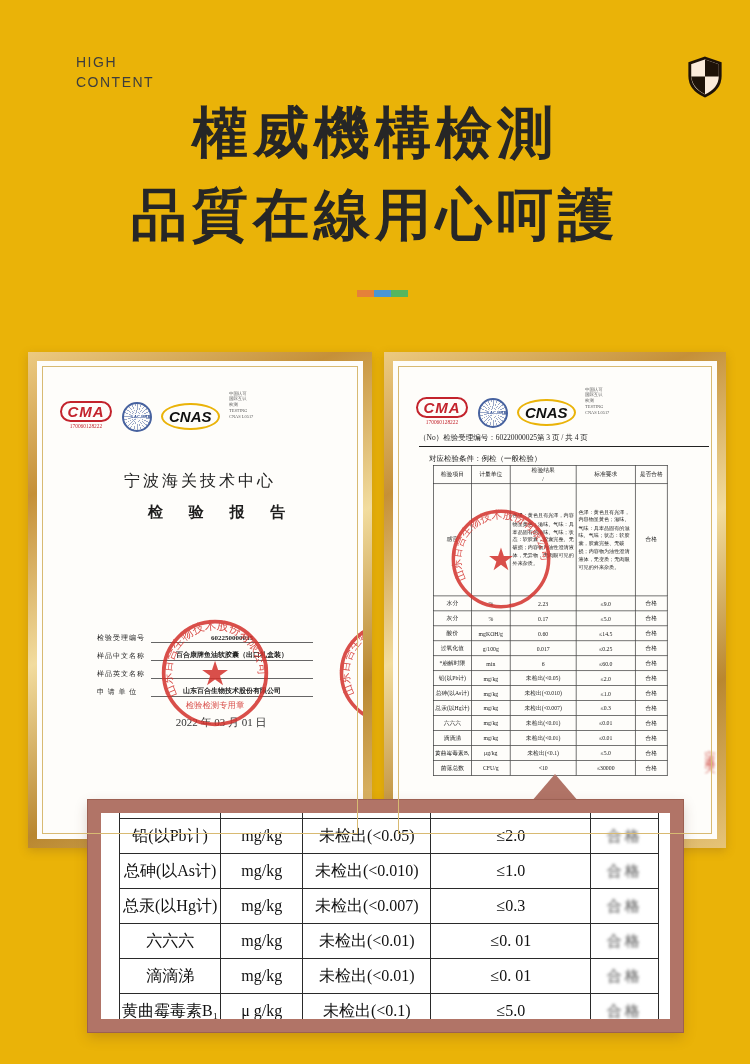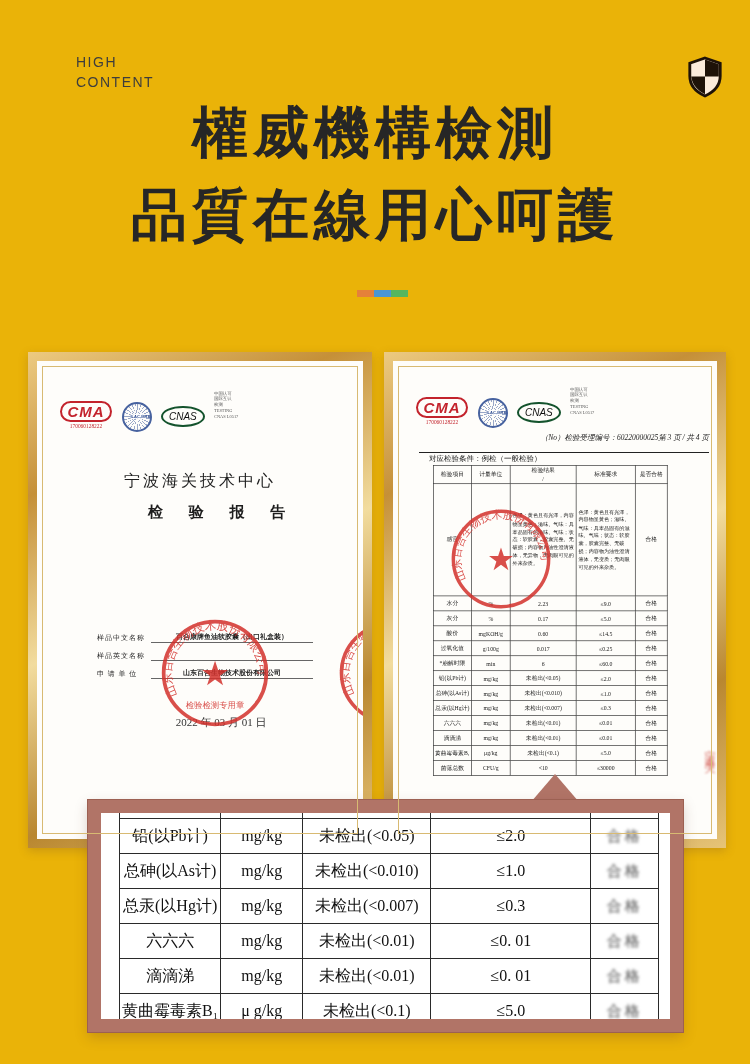--- a/index.html
+++ b/index.html
@@ -33,22 +33,22 @@
   .cma-box{text-align:center;}
   .cma{display:inline-block;color:#c3232c;border:2px solid #c3232c;border-radius:11px;padding:0 5px;
        font-weight:800;font-style:italic;font-size:15px;letter-spacing:1px;
        font-family:"Liberation Sans","DejaVu Sans",sans-serif;}
   .cma-num{font-size:9px;transform:scale(.6);transform-origin:top center;color:#c3232c;white-space:nowrap;margin-top:1px;filter:blur(.3px);}
   .ilac{width:30px;height:30px;border-radius:50%;border:2px solid #47629f;box-sizing:border-box;
         background:repeating-conic-gradient(rgba(71,98,159,.55) 0deg 4deg,transparent 4deg 16deg);
         display:flex;align-items:center;justify-content:center;overflow:hidden;}
   .ilac-band{background:#fff;width:100%;text-align:center;font-size:8px;transform:scale(.5);
              color:#2c4a8f;font-weight:700;font-family:"Liberation Sans",sans-serif;white-space:nowrap;}
-  .cnas{color:#101010;border:2px solid #14532d;border-radius:50%;padding:3px 6px;font-weight:400;
-        font-style:italic;font-size:10px;font-family:"Liberation Sans","DejaVu Sans",sans-serif;}
+  .cnas{color:#101010;border:2px solid #eab308;border-radius:50%;padding:3px 6px;font-weight:700;
+        font-style:italic;font-size:15px;font-family:"Liberation Sans","DejaVu Sans",sans-serif;}
   .cnas-cap{font-size:8px;line-height:1.3;transform:scale(.55);transform-origin:top left;color:#555;
             white-space:pre-line;filter:blur(.2px);}
 
   
   .org{position:absolute;top:110px;width:100%;text-align:center;font-size:16px;font-weight:400;
        letter-spacing:3px;color:#1d1d1d;filter:blur(.3px);}
   .rpt{position:absolute;top:142px;width:100%;text-align:center;font-size:15px;font-weight:700;
        letter-spacing:11px;color:#1d1d1d;filter:blur(.3px);margin-left:22px;}
   .form{position:absolute;left:60px;top:264px;width:216px;font-size:7px;color:#222;z-index:1;}
   .frow{display:flex;align-items:flex-end;height:18px;}
@@ -60,22 +60,22 @@
 
   
   .stamp{position:absolute;opacity:.85;filter:blur(.35px);z-index:2;}
   .stamp.main-l{left:122px;top:256px;width:112px;height:112px;}
   .stamp.seam-l{left:300px;top:258px;width:108px;height:108px;}
   .stamp.main-r{left:56px;top:146px;width:104px;height:104px;}
   .edge-mark{position:absolute;right:0px;top:380px;color:#cf4a40;font-size:11px;writing-mode:vertical-rl;
              filter:blur(.9px);opacity:.75;z-index:2;letter-spacing:4px;}
 
   
-  .rhead{position:absolute;left:26px;top:72px;width:290px;display:flex;justify-content:flex-end;
-         font-size:7.5px;color:#222;border-bottom:1.5px solid #222;padding-bottom:9px;filter:blur(.4px);z-index:1;font-style:italic;}
+  .rhead{position:absolute;left:26px;top:72px;width:290px;display:flex;justify-content:flex-start;
+         font-size:7.5px;color:#222;border-bottom:1.5px solid #222;padding-bottom:3px;filter:blur(.4px);z-index:1;}
   .rcond{position:absolute;left:36px;top:93px;font-size:7.5px;color:#222;filter:blur(.45px);z-index:1;}
   .rtable-wrap{position:absolute;left:40px;top:104px;width:348px;transform:scale(.68);
                transform-origin:0 0;filter:blur(.45px);z-index:1;}
   .rtable{border-collapse:collapse;width:344px;table-layout:fixed;font-size:8.5px;color:#1a1a1a;}
   .rtable td,.rtable th{border:1px solid #333;text-align:center;padding:1px;font-weight:400;
                         overflow:hidden;white-space:pre-line;}
   .rtable .hrow th{height:24px;}
   .rtable .sensory td{height:158px;vertical-align:middle;}
   .rtable .sensory .long{font-size:7.5px;text-align:left;line-height:1.55;padding:3px;}
   .rtable .drow td{height:19px;}
@@ -137,20 +137,24 @@
 检测
 TESTING
 CNAS L0517</div>
       </div>
 
       <div class="org">宁波海关技术中心</div>
       <div class="rpt">检 验 报 告</div>
 
       <div class="form">
 
+      <div class="frow">
+          <span class="flabel">检验受理编号</span>
+          <span class="fval">602250000035</span>
+        </div>
           <div class="frow">
           <span class="flabel">样品中文名称</span>
           <span class="fval">百合康牌鱼油软胶囊（出口礼盒装）</span>
         </div>
           <div class="frow">
           <span class="flabel">样品英文名称</span>
           <span class="fval"></span>
         </div>
           <div class="frow">
           <span class="flabel">申 请 单 位</span>

